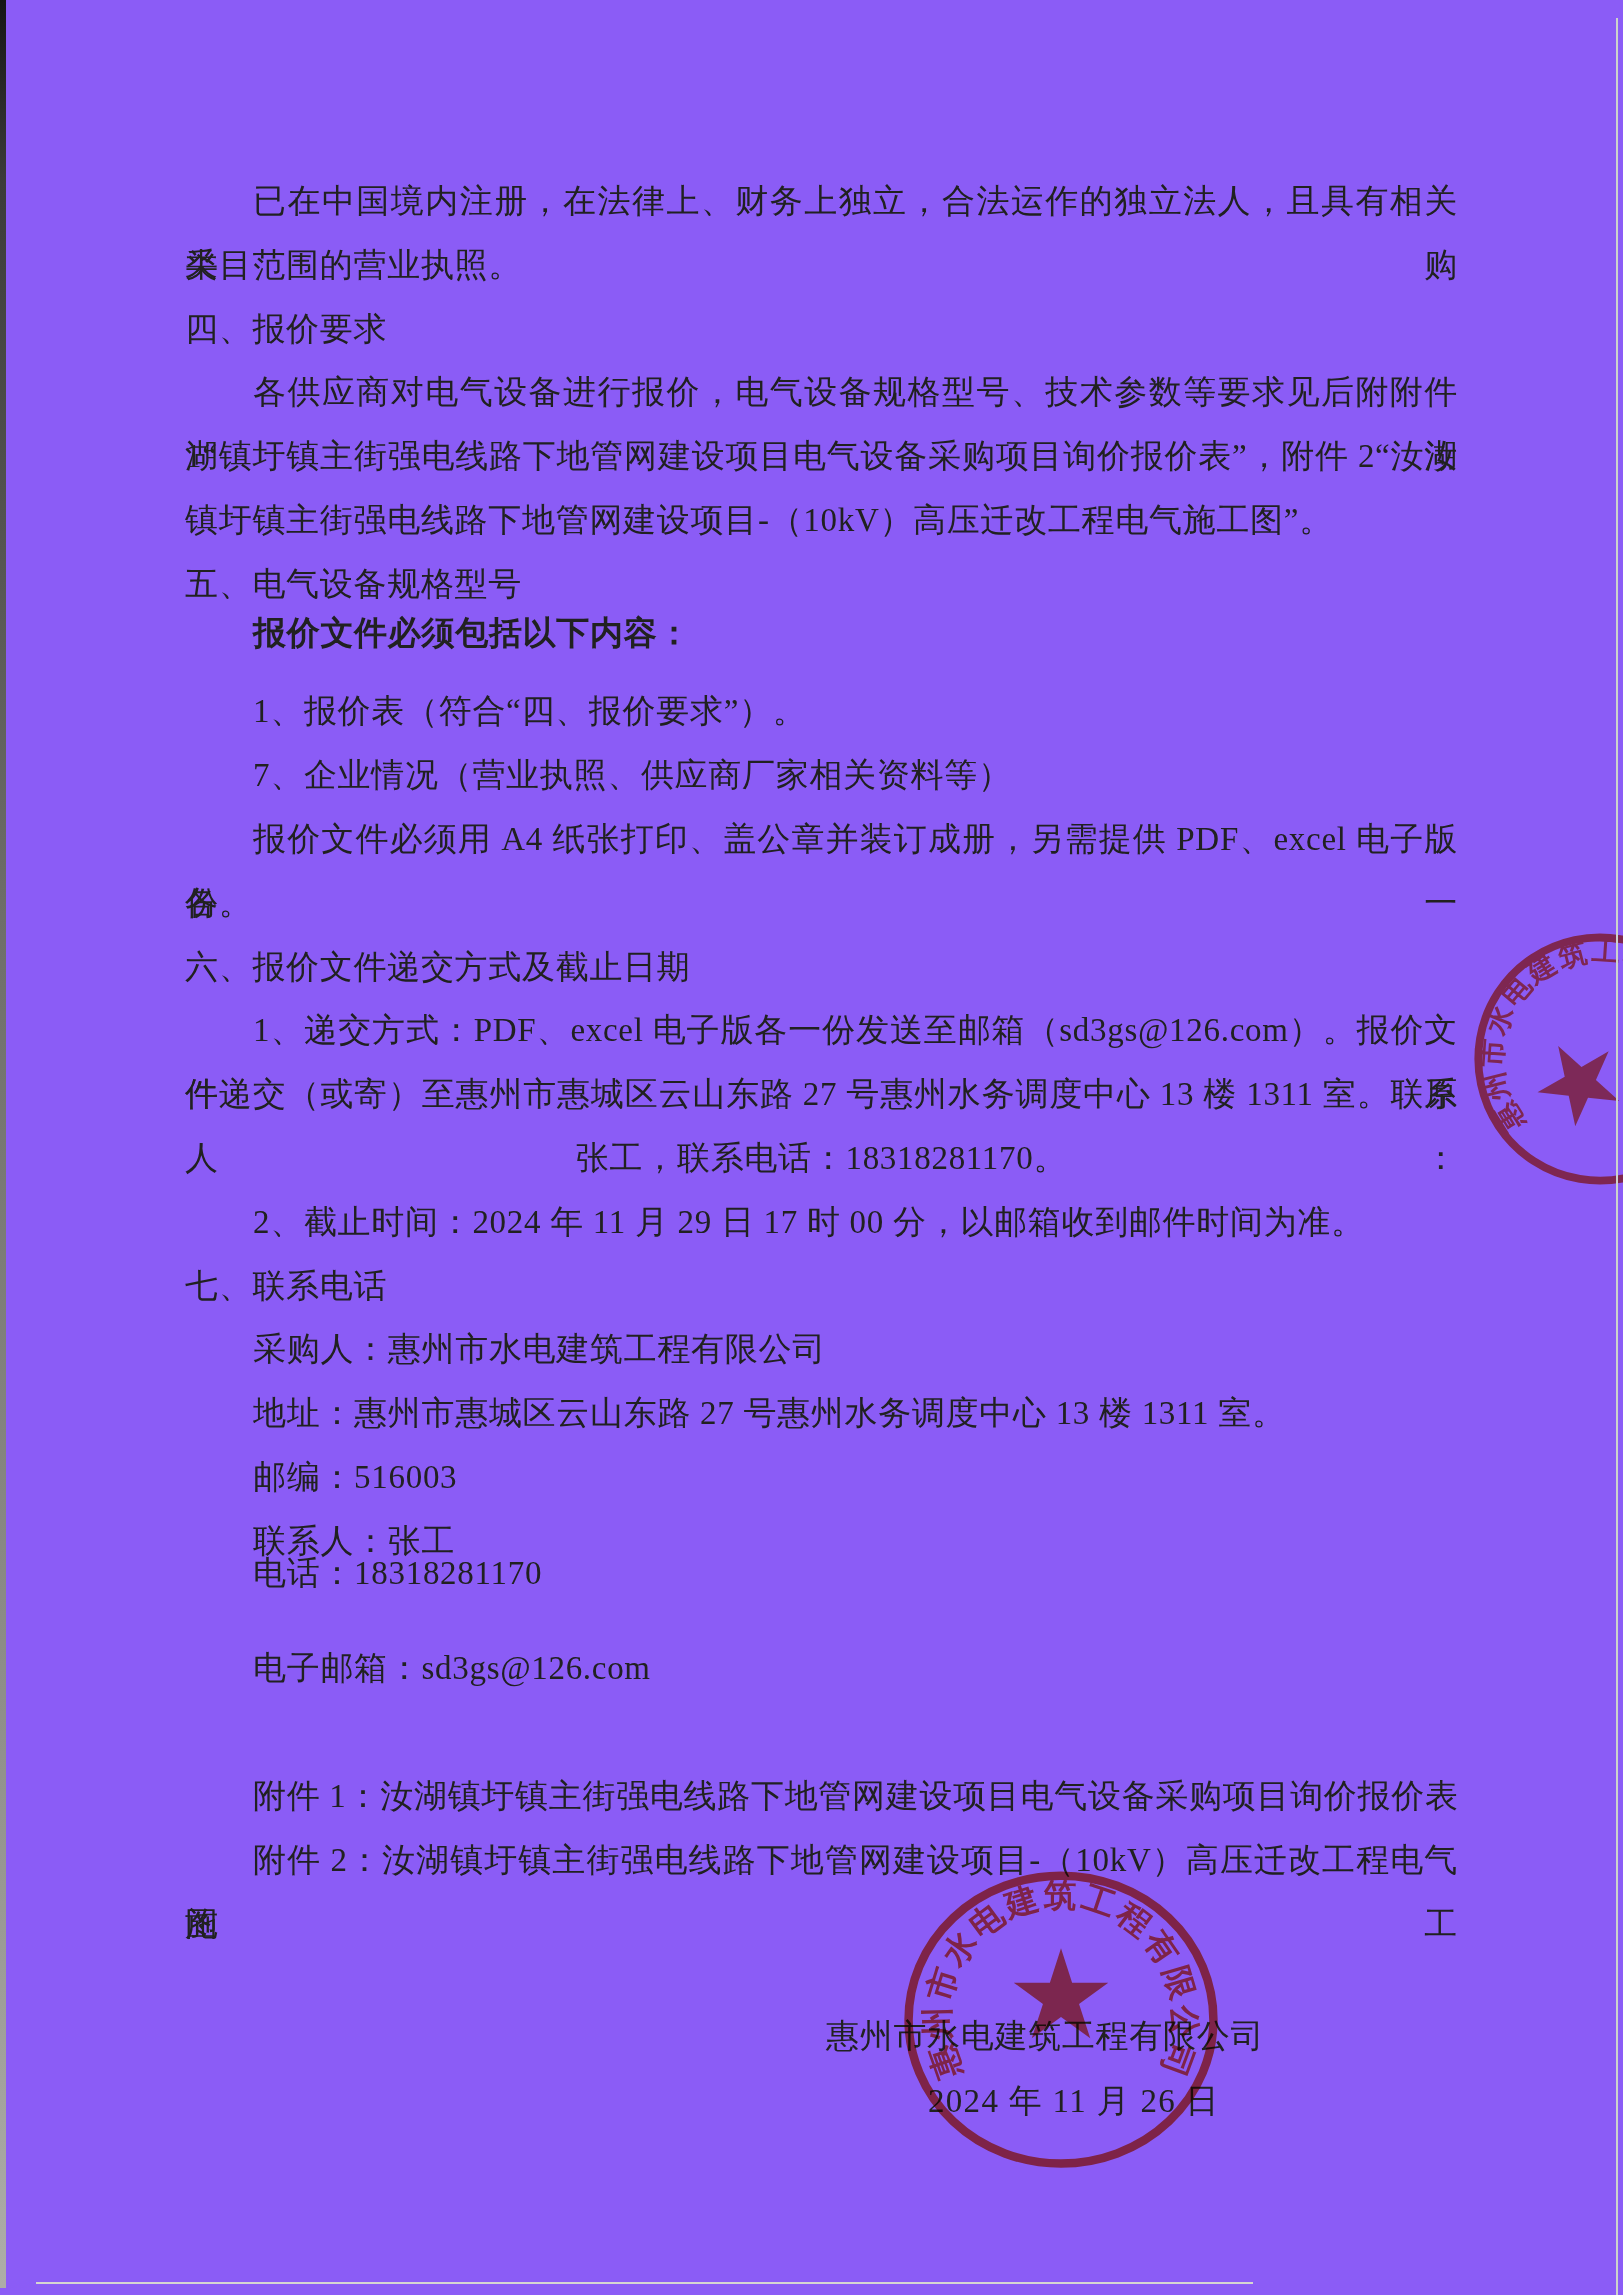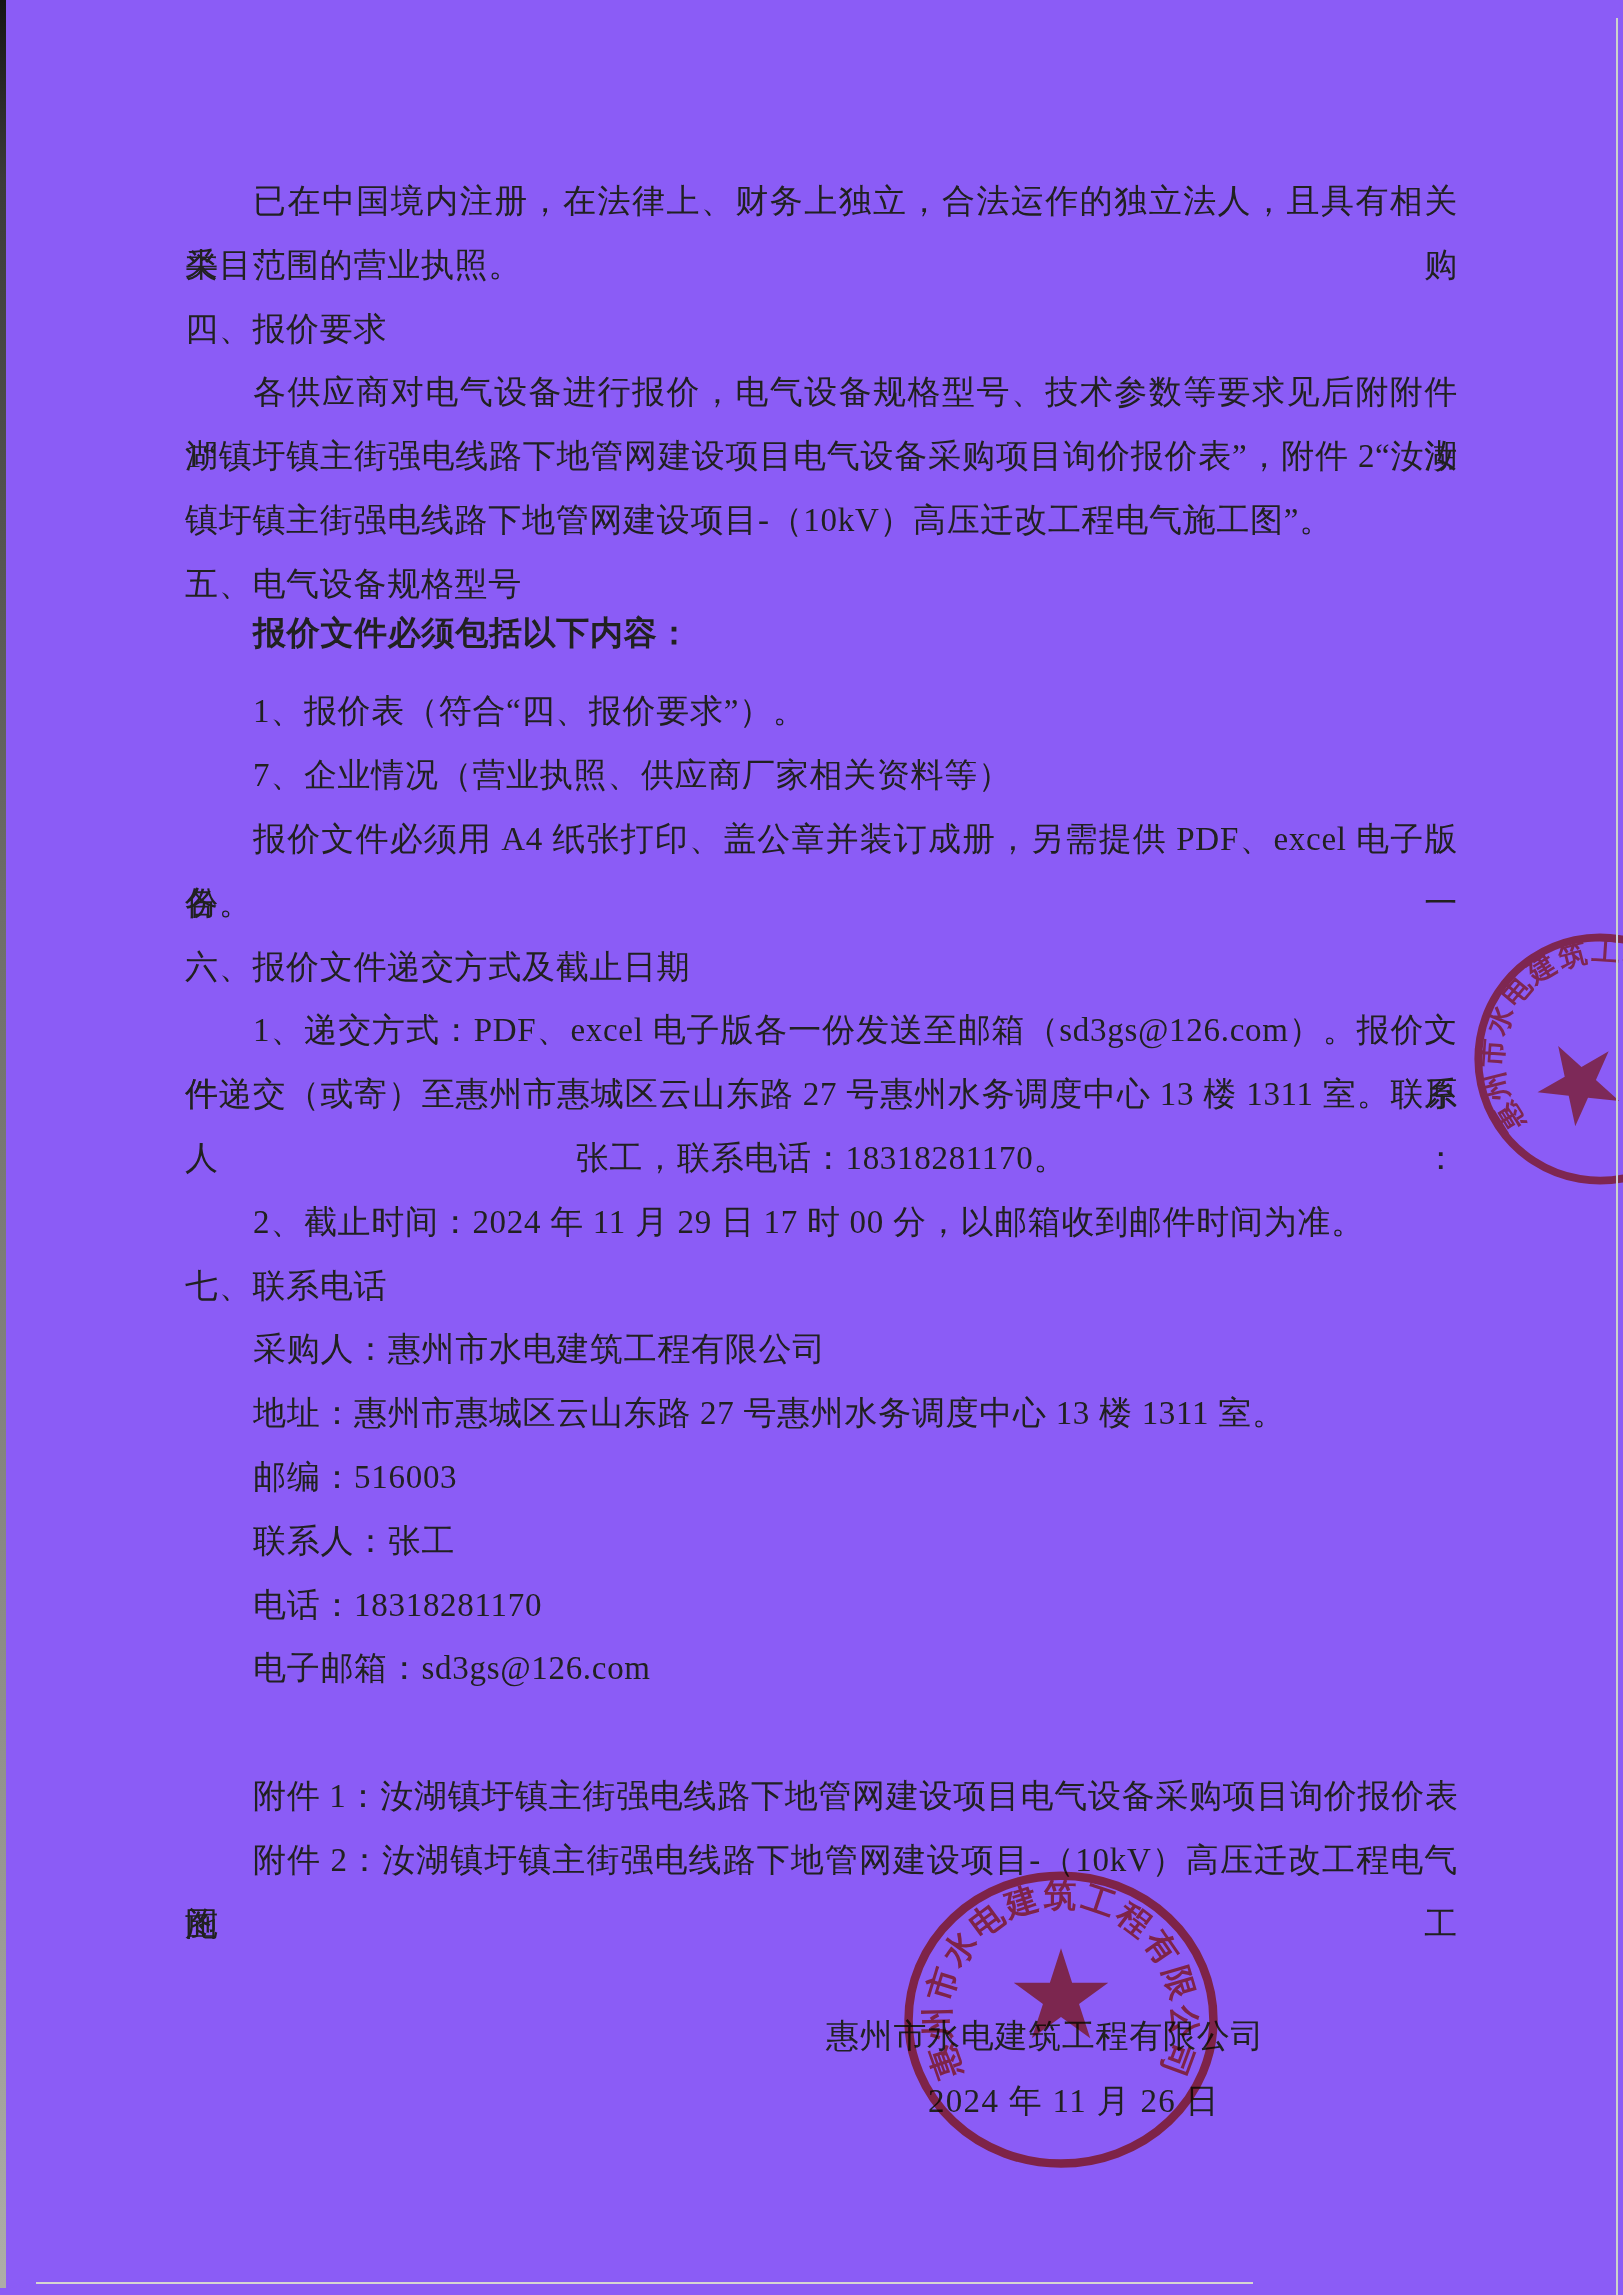--- a/index.html
+++ b/index.html
@@ -93,21 +93,21 @@
       <div class="line" style="top: 766px;">六、报价文件递交方式及截止日期</div>
       <div class="line indent justify" style="top: 829px;">1、递交方式：PDF、excel 电子版各一份发送至邮箱（sd3gs@126.com）。报价文件原</div>
       <div class="line justify" style="top: 893px;">件递交（或寄）至惠州市惠城区云山东路 27 号惠州水务调度中心 13 楼 1311 室。联系人：</div>
       <div class="line" style="top: 957px; text-align: center;">张工，联系电话：18318281170。</div>
       <div class="line indent" style="top: 1021px;">2、截止时间：2024 年 11 月 29 日 17 时 00 分，以邮箱收到邮件时间为准。</div>
       <div class="line" style="top: 1085px;">七、联系电话</div>
       <div class="line indent" style="top: 1148px;">采购人：惠州市水电建筑工程有限公司</div>
       <div class="line indent" style="top: 1212px;">地址：惠州市惠城区云山东路 27 号惠州水务调度中心 13 楼 1311 室。</div>
       <div class="line indent" style="top: 1276px;">邮编：516003</div>
       <div class="line indent" style="top: 1340px;">联系人：张工</div>
-      <div class="line indent" style="top: 1404px;">电话：18318281170</div>
+      <div class="line indent" style="top: 1372px;">电话：18318281170</div>
       <div class="line indent" style="top: 1467px;">电子邮箱：sd3gs@126.com</div>
       <div class="line" style="top: 1531px;"></div>
       <div class="line indent" style="top: 1595px;">附件 1：汝湖镇圩镇主街强电线路下地管网建设项目电气设备采购项目询价报价表</div>
       <div class="line indent justify" style="top: 1659px;">附件 2：汝湖镇圩镇主街强电线路下地管网建设项目-（10kV）高压迁改工程电气施工</div>
       <div class="line" style="top: 1723px;">图</div>
     </div>
 
   <div id="company-line">惠州市水电建筑工程有限公司</div>
   <div id="date-line">2024 年 11 月 26 日</div>
 

